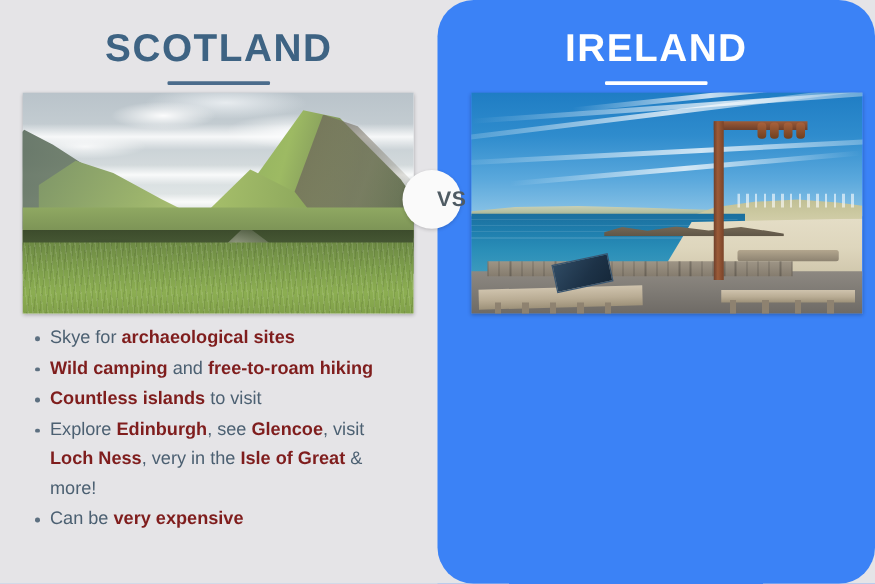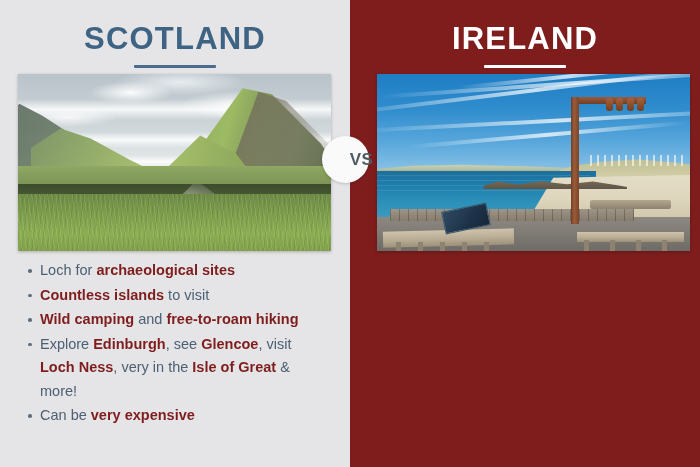--- a/index.html
+++ b/index.html
@@ -22,21 +22,22 @@
   .panel {
     position: relative;
     width: 350px;
     height: 467px;
     box-sizing: border-box;
   }
   .panel-left {
     background: #e5e4e7;
   }
   .panel-right {
-    background: #7f1d1d;
+    background: #3b82f6;
+    border-radius: 29px;
   }
 
   
   .panel-title {
     text-align: center;
     font-size: 31px;
     font-weight: bold;
     letter-spacing: 1.2px;
     margin: 0;
     padding-top: 20px;
@@ -330,23 +331,23 @@
         <div class="sc-peak-shoulder"></div>
         <div class="sc-valley"></div>
         <div class="sc-moor"></div>
         <div class="sc-path"></div>
         <div class="sc-grass-dark"></div>
         <div class="sc-grass"></div>
       </div>
     </div>
 
     <ul class="bullets">
-        <li><span>Loch for </span><b>archaeological sites</b></li>
+        <li><span>Skye for </span><b>archaeological sites</b></li>
+        <li><b>Wild camping</b><span> and </span><b>free-to-roam hiking</b></li>
         <li><b>Countless islands</b><span> to visit</span></li>
-        <li><b>Wild camping</b><span> and </span><b>free-to-roam hiking</b></li>
         <li><span>Explore </span><b>Edinburgh</b><span>, see </span><b>Glencoe</b><span>, visit </span><b>Loch Ness</b><span>, very in the </span><b>Isle of Great</b><span> &amp; more!</span></li>
         <li><span>Can be </span><b>very expensive</b></li>
       </ul>
   </div>
 
   <div class="panel panel-right">
 
     <h1 class="panel-title">IRELAND</h1>
     <div class="title-rule"></div>
 

